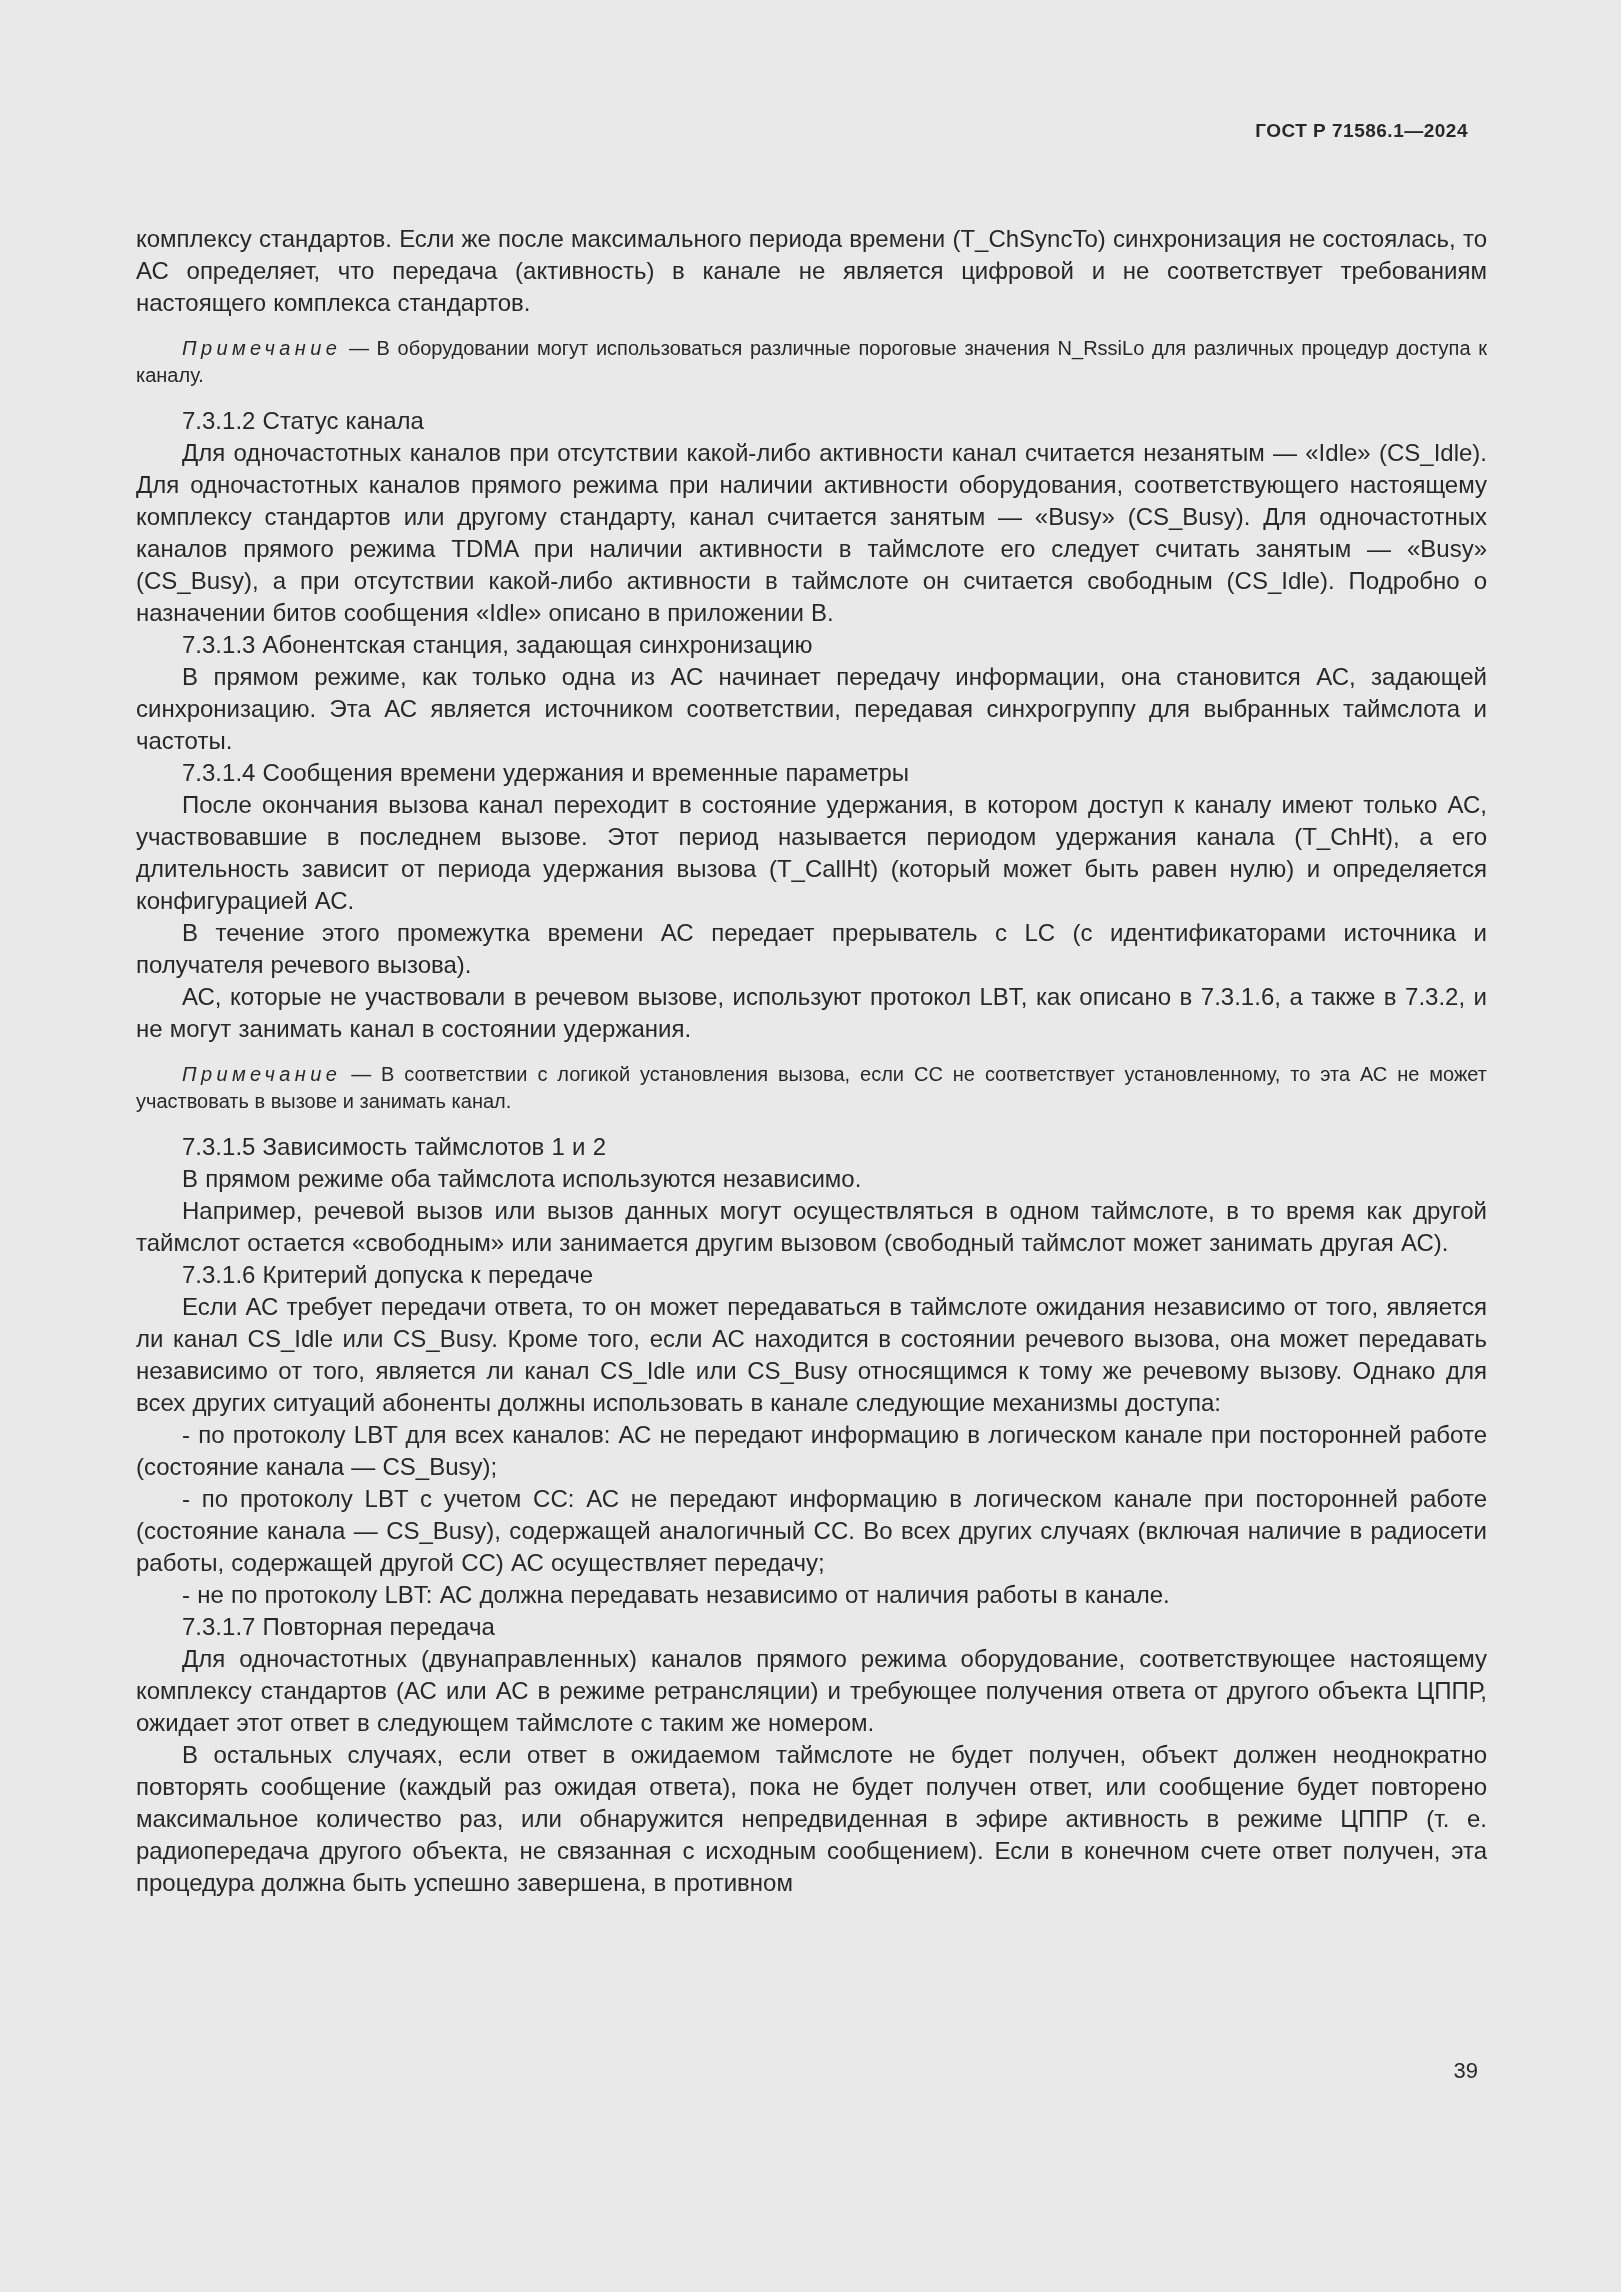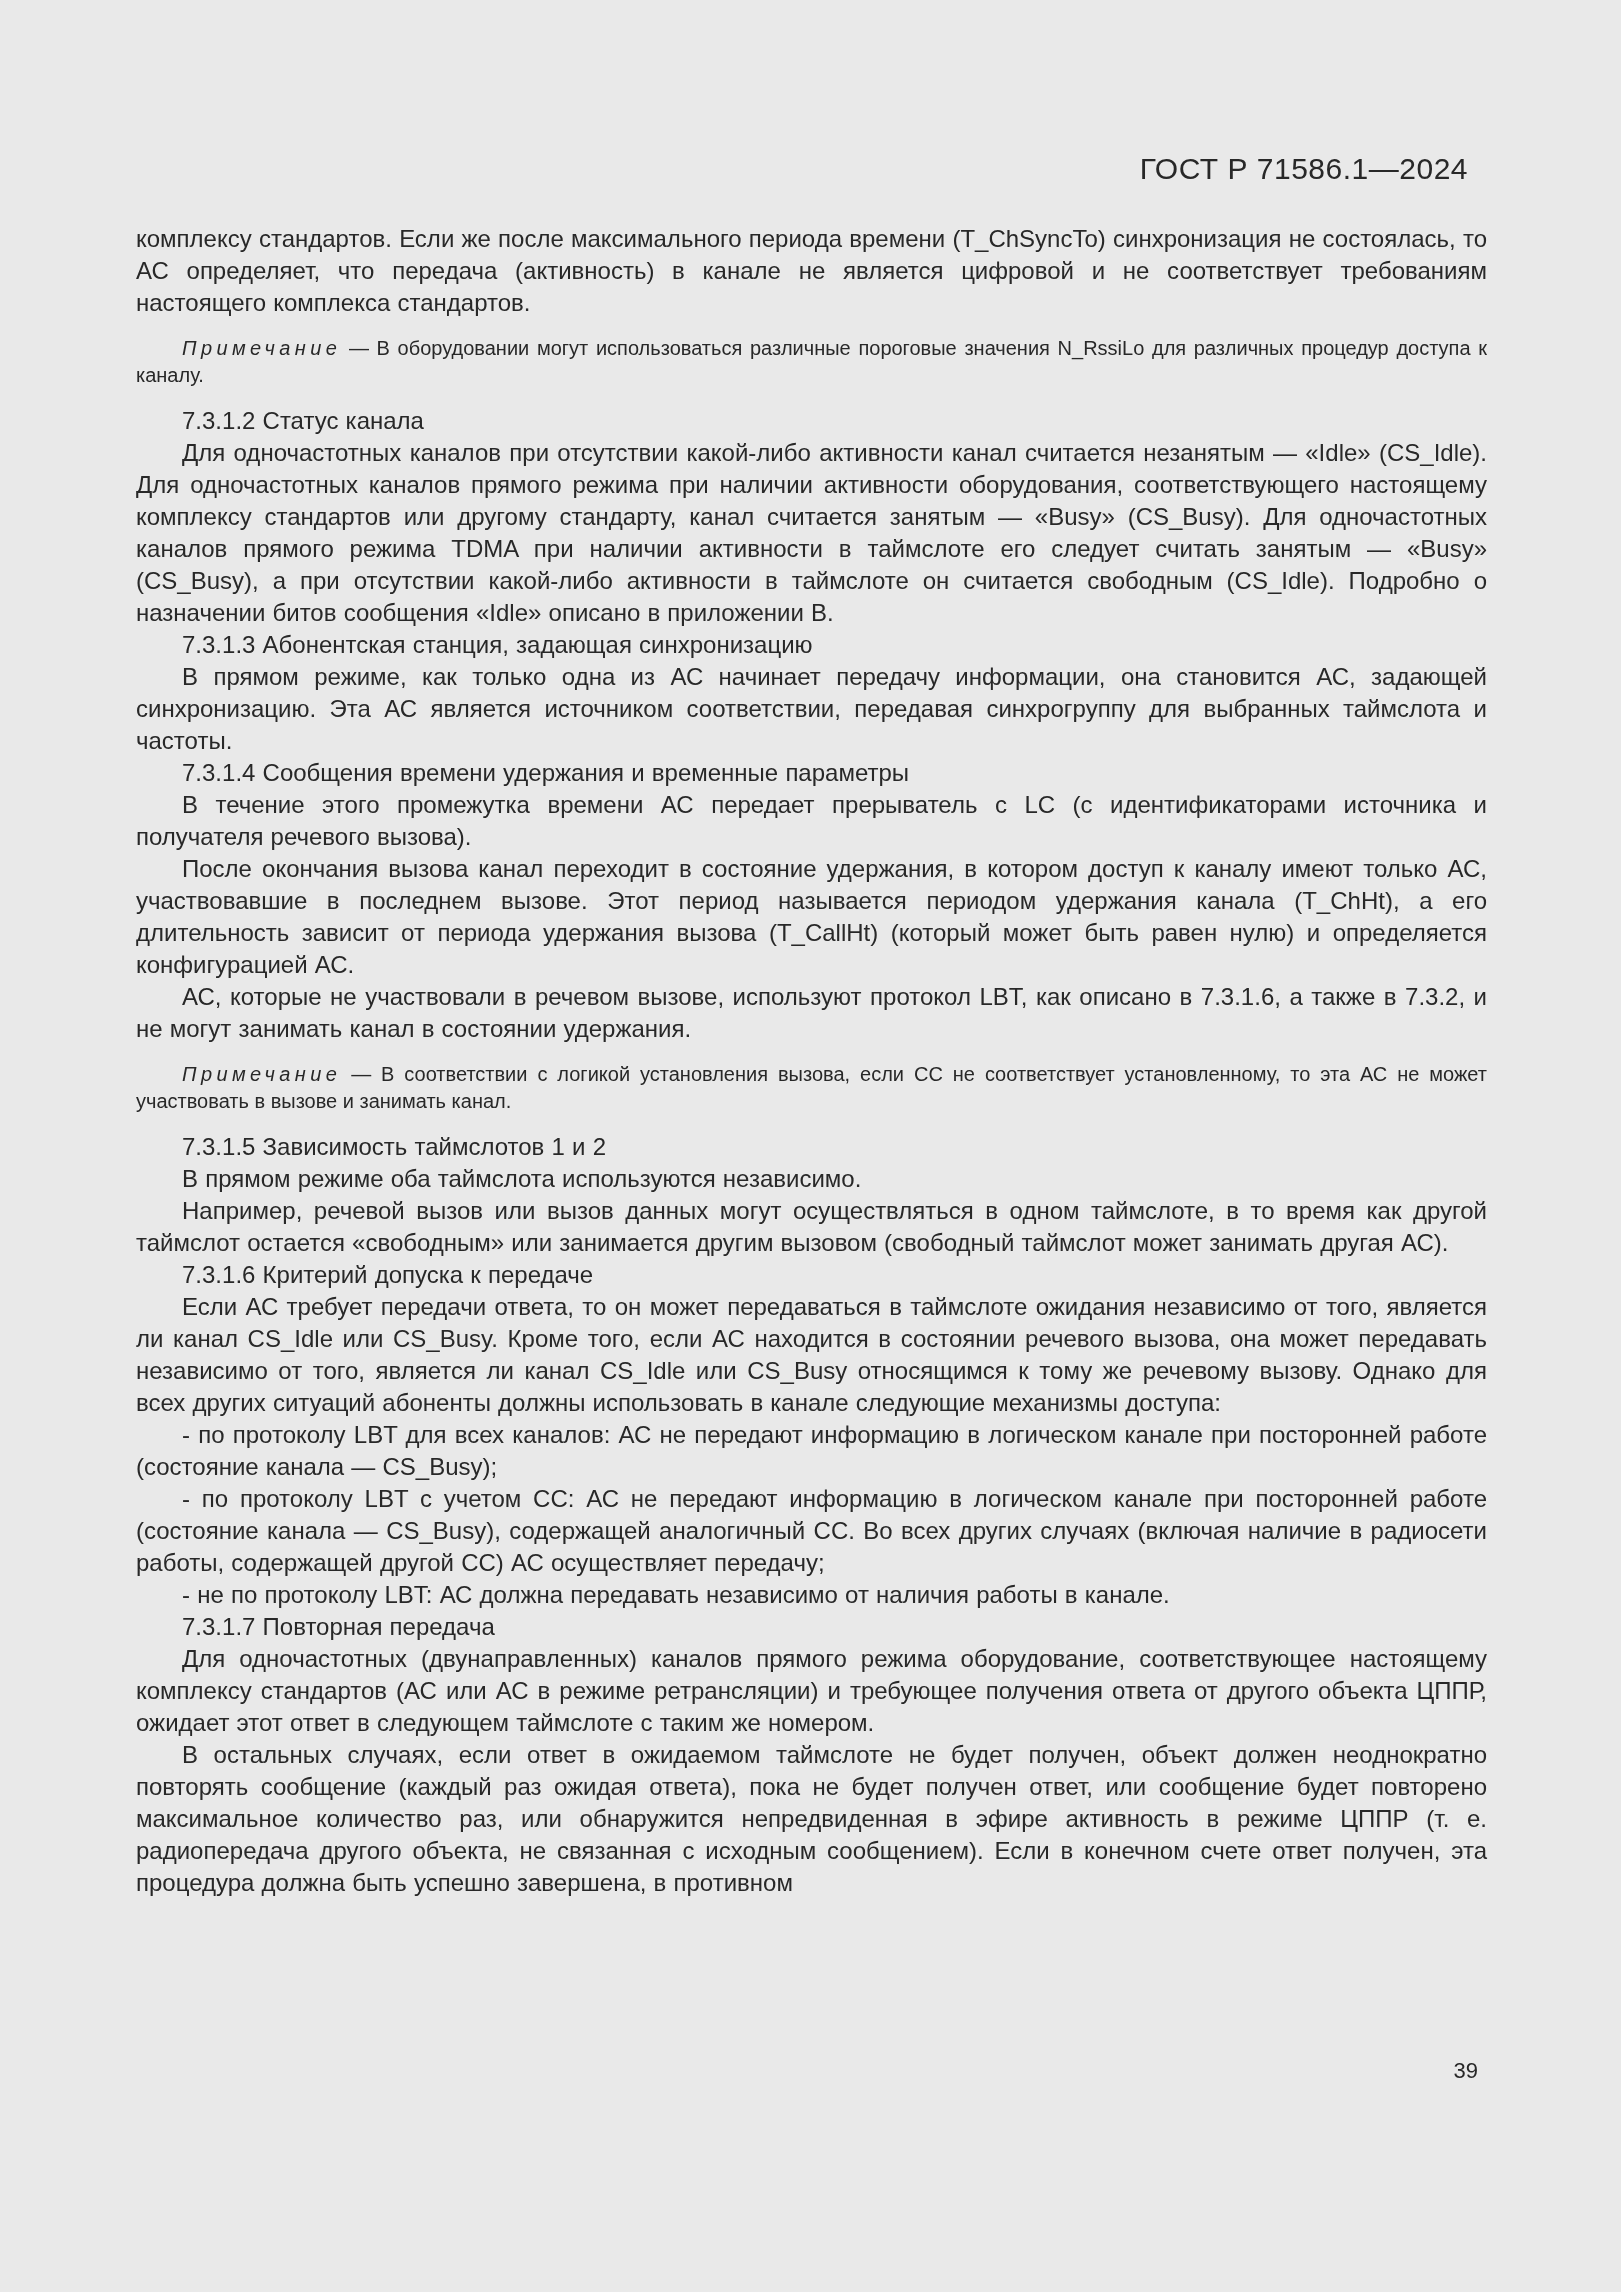--- a/index.html
+++ b/index.html
@@ -11,24 +11,24 @@
     position: relative;
     width: 1621px;
     height: 2293px;
     background: #e9e9e9;
     font-family: "Liberation Sans", sans-serif;
     color: #282828;
     overflow: hidden;
   }
   .doc-header {
     position: absolute;
-    top: 152px;
+    top: 120px;
     right: 153px;
-    font-size: 30px;
-    font-weight: normal;
+    font-size: 19px;
+    font-weight: bold;
     letter-spacing: 0.5px;
     white-space: nowrap;
   }
   .content {
     position: absolute;
     top: 223px;
     left: 136px;
     width: 1351px;
   }
   .para, .heading {
@@ -70,22 +70,22 @@
   <div class="doc-header">ГОСТ Р 71586.1—2024</div>
 
   <div class="content">
       <p class="para no-indent">комплексу стандартов. Если же после максимального периода времени (T_ChSyncTo) синхронизация не состоялась, то АС определяет, что передача (активность) в канале не является цифровой и не соответствует требованиям настоящего комплекса стандартов.</p>
       <p class="note"><span class="note-label">Примечание</span> — В оборудовании могут использоваться различные пороговые значения N_RssiLo для различных процедур доступа к каналу.</p>
       <p class="heading">7.3.1.2 Статус канала</p>
       <p class="para">Для одночастотных каналов при отсутствии какой-либо активности канал считается незанятым — «Idle» (CS_Idle). Для одночастотных каналов прямого режима при наличии активности оборудования, соответствующего настоящему комплексу стандартов или другому стандарту, канал считается занятым — «Busy» (CS_Busy). Для одночастотных каналов прямого режима TDMA при наличии активности в таймслоте его следует считать занятым — «Busy» (CS_Busy), а при отсутствии какой-либо активности в таймслоте он считается свободным (CS_Idle). Подробно о назначении битов сообщения «Idle» описано в приложении В.</p>
       <p class="heading">7.3.1.3 Абонентская станция, задающая синхронизацию</p>
       <p class="para">В прямом режиме, как только одна из АС начинает передачу информации, она становится АС, задающей синхронизацию. Эта АС является источником соответствии, передавая синхрогруппу для выбранных таймслота и частоты.</p>
       <p class="heading">7.3.1.4 Сообщения времени удержания и временные параметры</p>
+      <p class="para">После окончания вызова канал переходит в состояние удержания, в котором доступ к каналу имеют только АС, участвовавшие в последнем вызове. Этот период называется периодом удержания канала (T_ChHt), а его длительность зависит от периода удержания вызова (T_CallHt) (который может быть равен нулю) и определяется конфигурацией АС.</p>
       <p class="para">В течение этого промежутка времени АС передает прерыватель с LC (с идентификаторами источника и получателя речевого вызова).</p>
-      <p class="para">После окончания вызова канал переходит в состояние удержания, в котором доступ к каналу имеют только АС, участвовавшие в последнем вызове. Этот период называется периодом удержания канала (T_ChHt), а его длительность зависит от периода удержания вызова (T_CallHt) (который может быть равен нулю) и определяется конфигурацией АС.</p>
       <p class="para">АС, которые не участвовали в речевом вызове, используют протокол LBT, как описано в 7.3.1.6, а также в 7.3.2, и не могут занимать канал в состоянии удержания.</p>
       <p class="note"><span class="note-label">Примечание</span> — В соответствии с логикой установления вызова, если СС не соответствует установленному, то эта АС не может участвовать в вызове и занимать канал.</p>
       <p class="heading">7.3.1.5 Зависимость таймслотов 1 и 2</p>
       <p class="para">В прямом режиме оба таймслота используются независимо.</p>
       <p class="para">Например, речевой вызов или вызов данных могут осуществляться в одном таймслоте, в то время как другой таймслот остается «свободным» или занимается другим вызовом (свободный таймслот может занимать другая АС).</p>
       <p class="heading">7.3.1.6 Критерий допуска к передаче</p>
       <p class="para">Если АС требует передачи ответа, то он может передаваться в таймслоте ожидания независимо от того, является ли канал CS_Idle или CS_Busy. Кроме того, если АС находится в состоянии речевого вызова, она может передавать независимо от того, является ли канал CS_Idle или CS_Busy относящимся к тому же речевому вызову. Однако для всех других ситуаций абоненты должны использовать в канале следующие механизмы доступа:</p>
       <p class="para">- по протоколу LBT для всех каналов: АС не передают информацию в логическом канале при посторонней работе (состояние канала — CS_Busy);</p>
       <p class="para">- по протоколу LBT с учетом СС: АС не передают информацию в логическом канале при посторонней работе (состояние канала — CS_Busy), содержащей аналогичный СС. Во всех других случаях (включая наличие в радиосети работы, содержащей другой СС) АС осуществляет передачу;</p>
       <p class="para">- не по протоколу LBT: АС должна передавать независимо от наличия работы в канале.</p>

